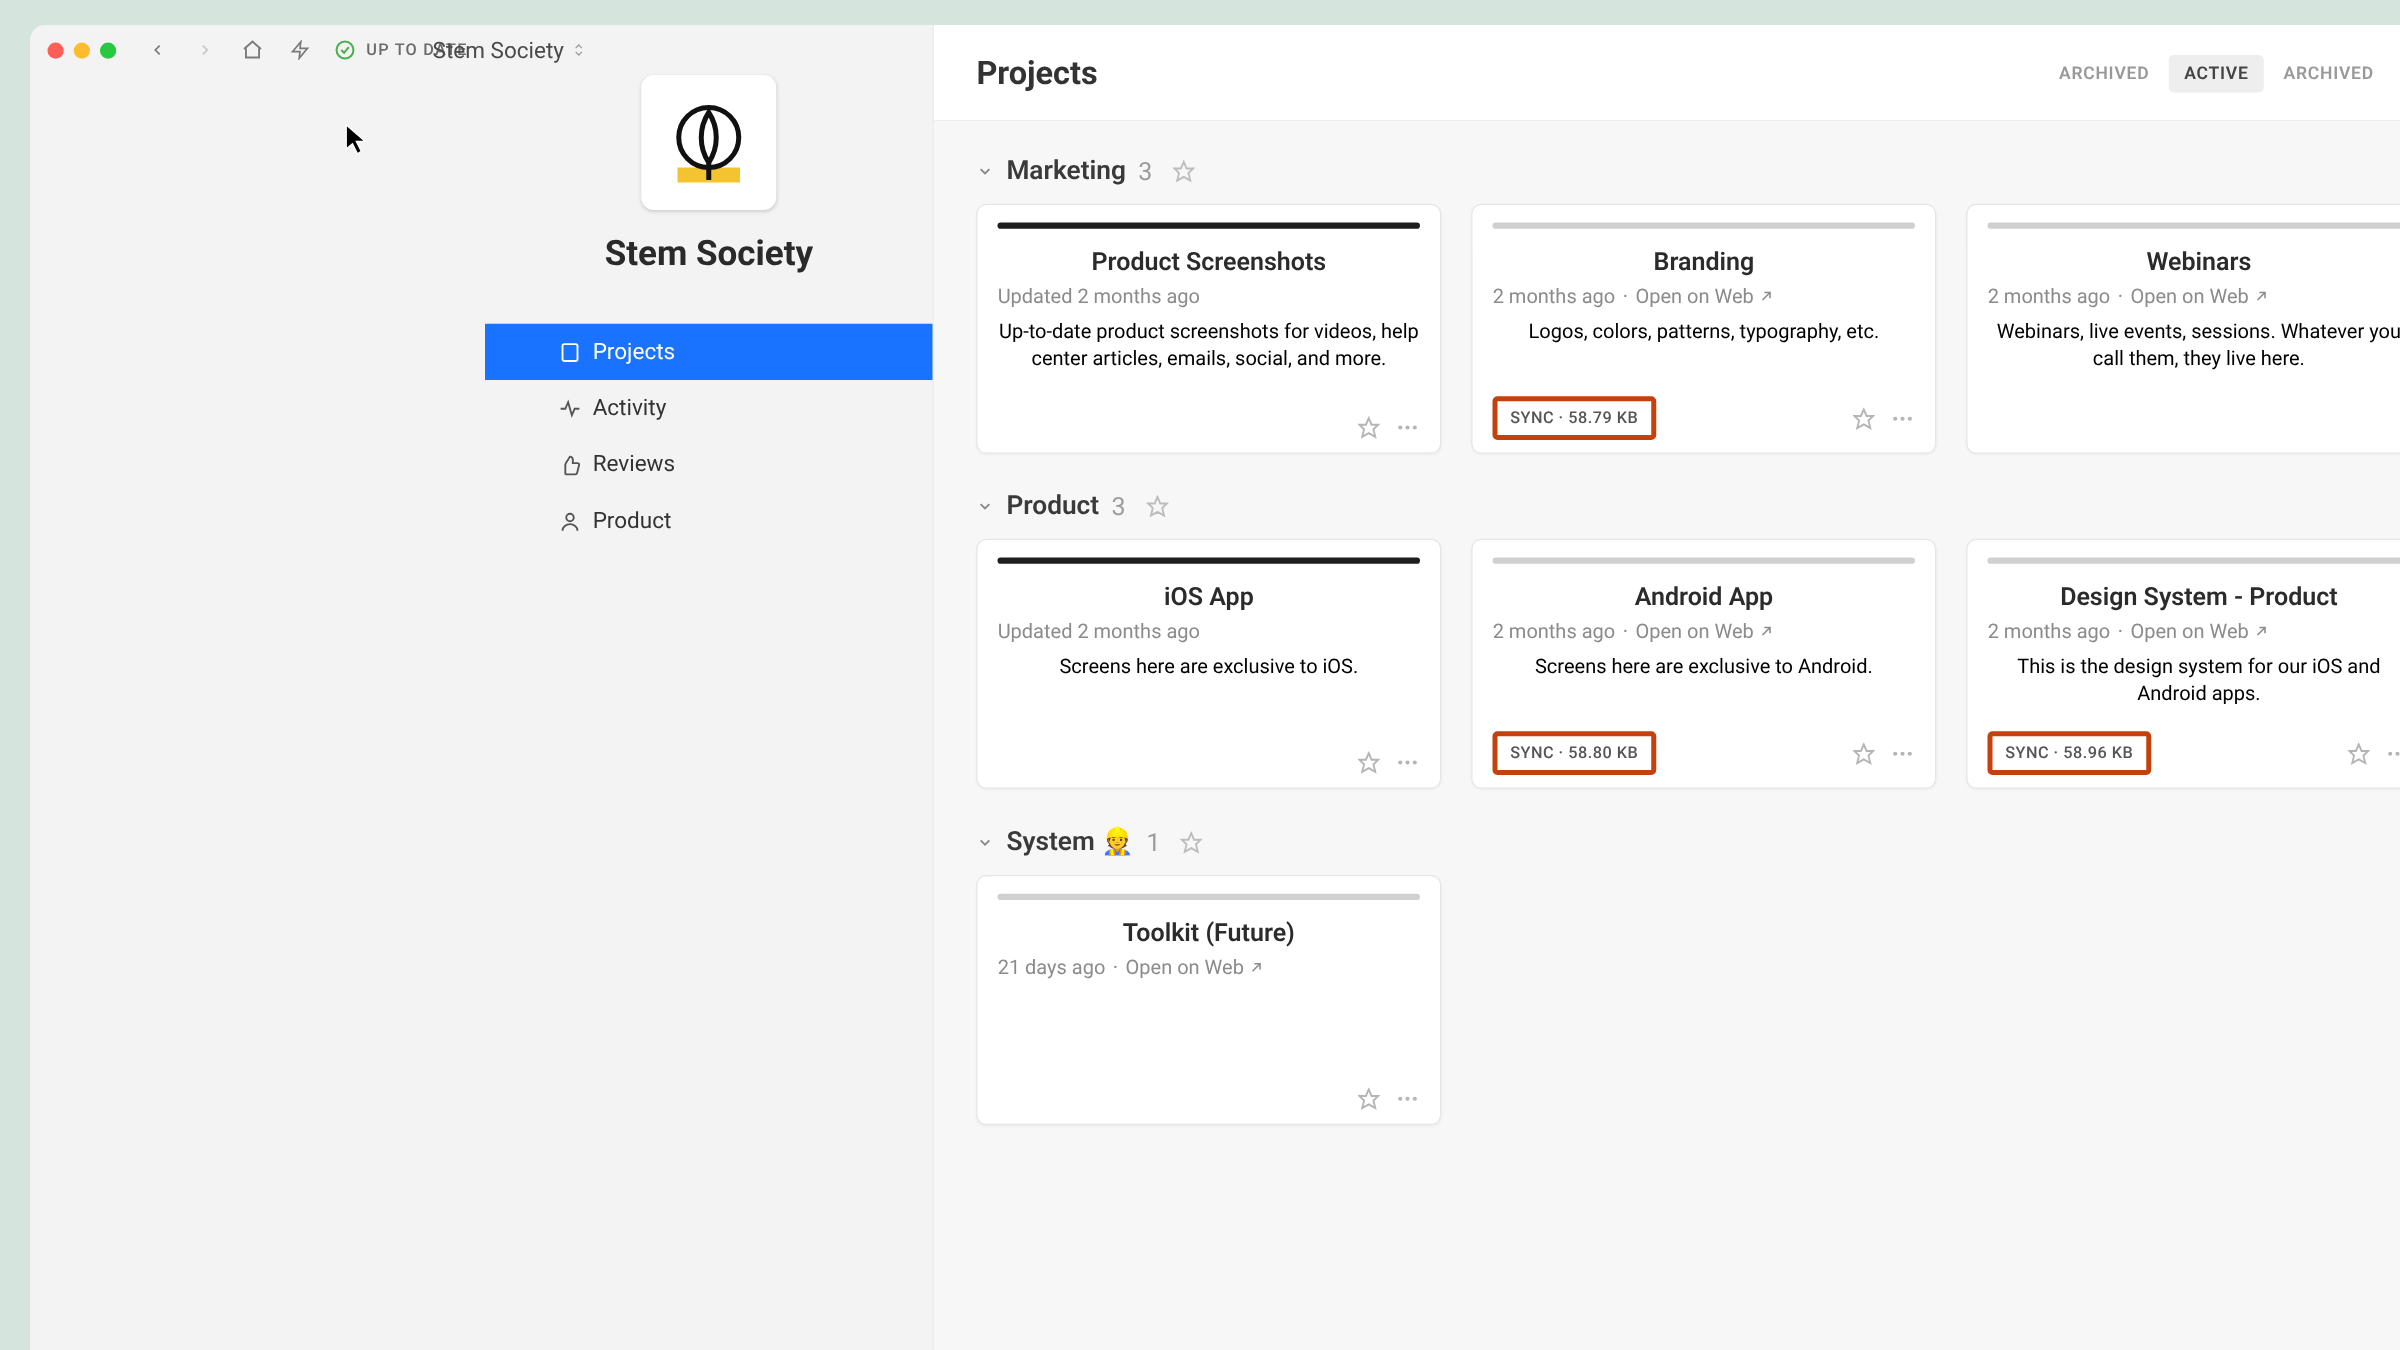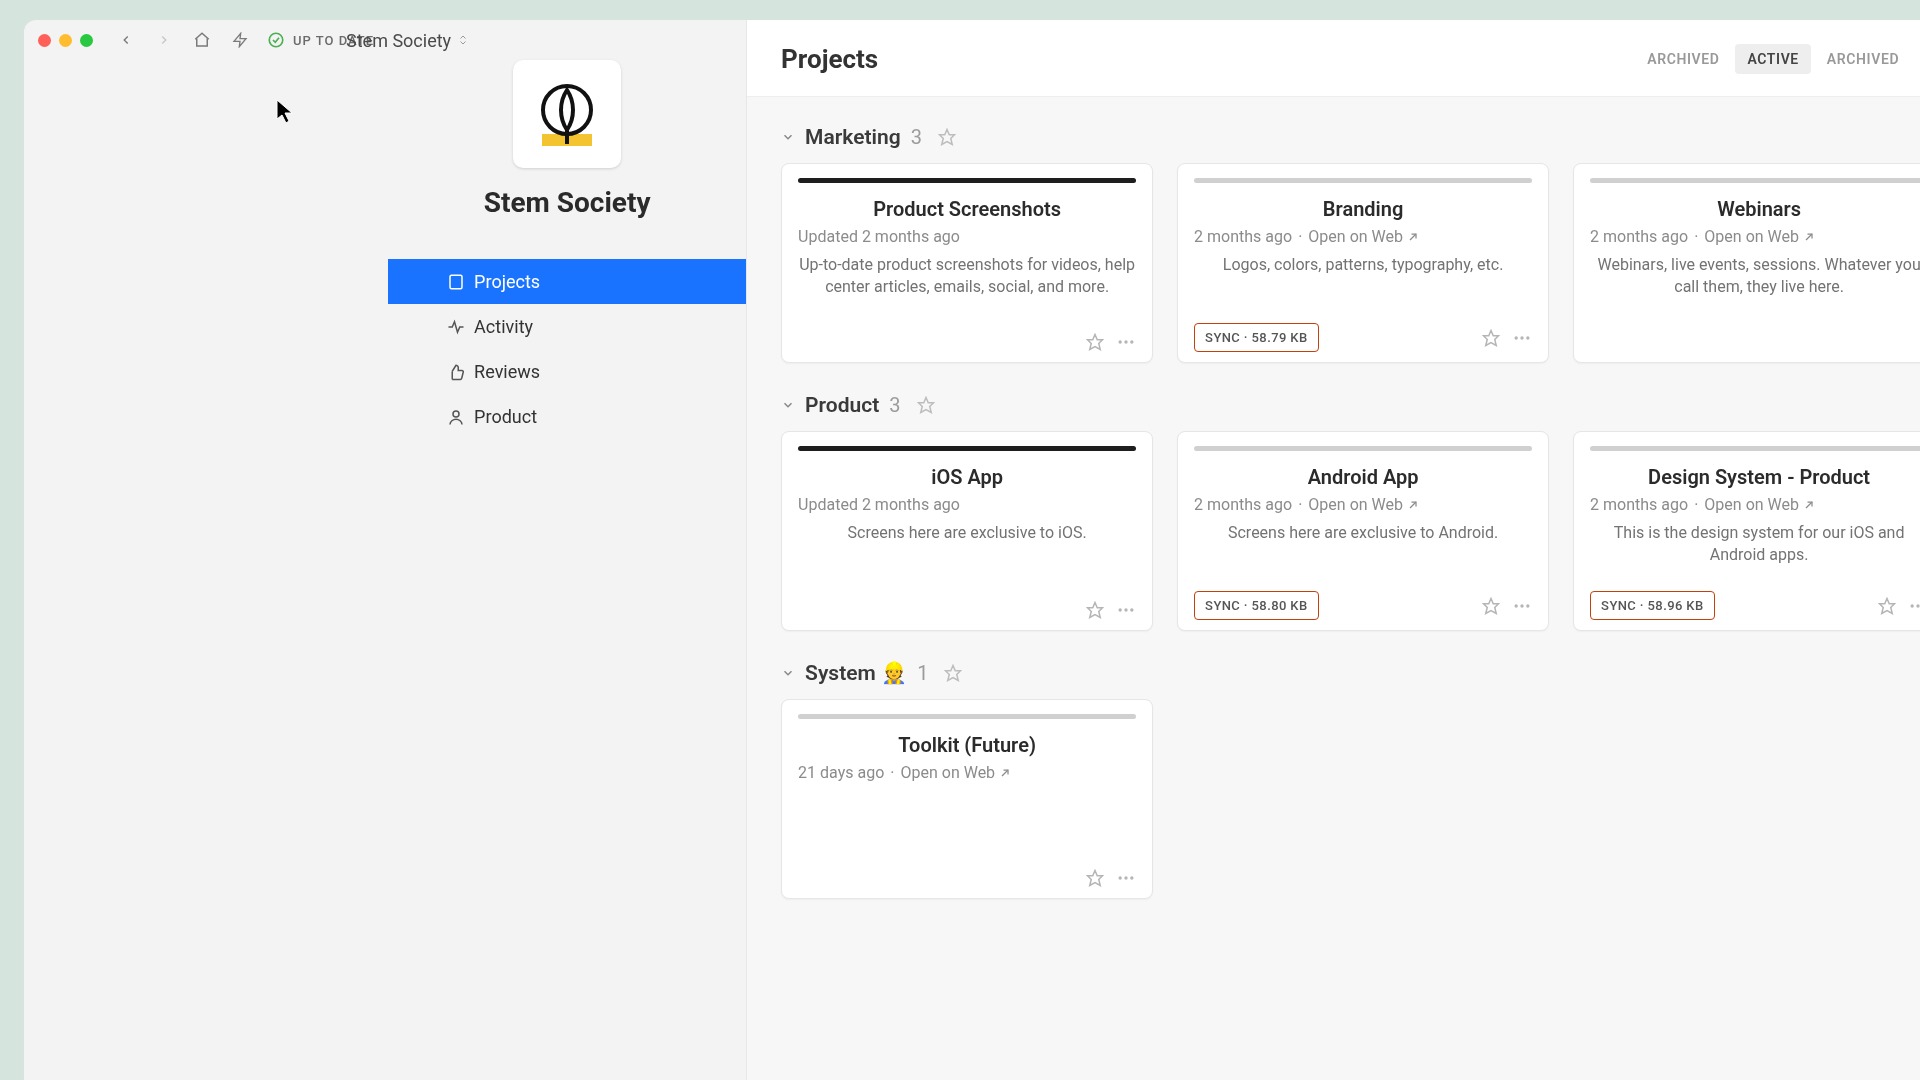--- a/index.html
+++ b/index.html
@@ -83,24 +83,24 @@
 .card {
   width:372px; background:#fff; border:1px solid #e6e6e6; border-radius:8px; padding:14px 16px 10px;
   box-shadow:0 1px 2px rgba(0,0,0,.04); flex:0 0 auto; display:flex; flex-direction:column; min-height:200px; cursor:pointer;
 }
 .card .bar { height:5px; border-radius:3px; margin-bottom:14px; }
 .card .bar.dark { background:#1e1e1e; }
 .card .bar.light { background:#d0d0d0; }
 .card-title { font-size:20px; font-weight:600; margin-bottom:6px; color:#2b2b2b; }
 .card-sub { font-size:16px; color:#8b8b8b; margin-bottom:8px; display:flex; align-items:center; gap:6px; flex-wrap:wrap;}
 .card-sub .link { color:#8b8b8b; display:inline-flex; align-items:center; gap:4px; cursor:pointer;}
-.card-desc { font-size:16px; color:#737373; line-height:1.4; }
+.card-desc { font-size:16px; color:#000000; line-height:1.4; }
 .card-footer { margin-top:auto; display:flex; align-items:center; justify-content:flex-end; gap:12px; padding-top:10px;}
 .sync-badge {
-  border:1px solid #c2410c; border-radius:4px; padding:6px 10px; font-size:13px; letter-spacing:0.4px; color:#555; font-weight:500;
+  border:4px solid #c2410c; border-radius:4px; padding:6px 10px; font-size:13px; letter-spacing:0.4px; color:#555; font-weight:500;
   margin-right:auto; cursor:pointer;
 }
 .card-footer .ficon { color:#b5b5b5; cursor:pointer; }
 svg { display:block; }
 .cursor { position:absolute; left:276px; top:99px; z-index:9999; pointer-events:none; }
 </style>
 </head>
 <body>
 
 <div class="window">

